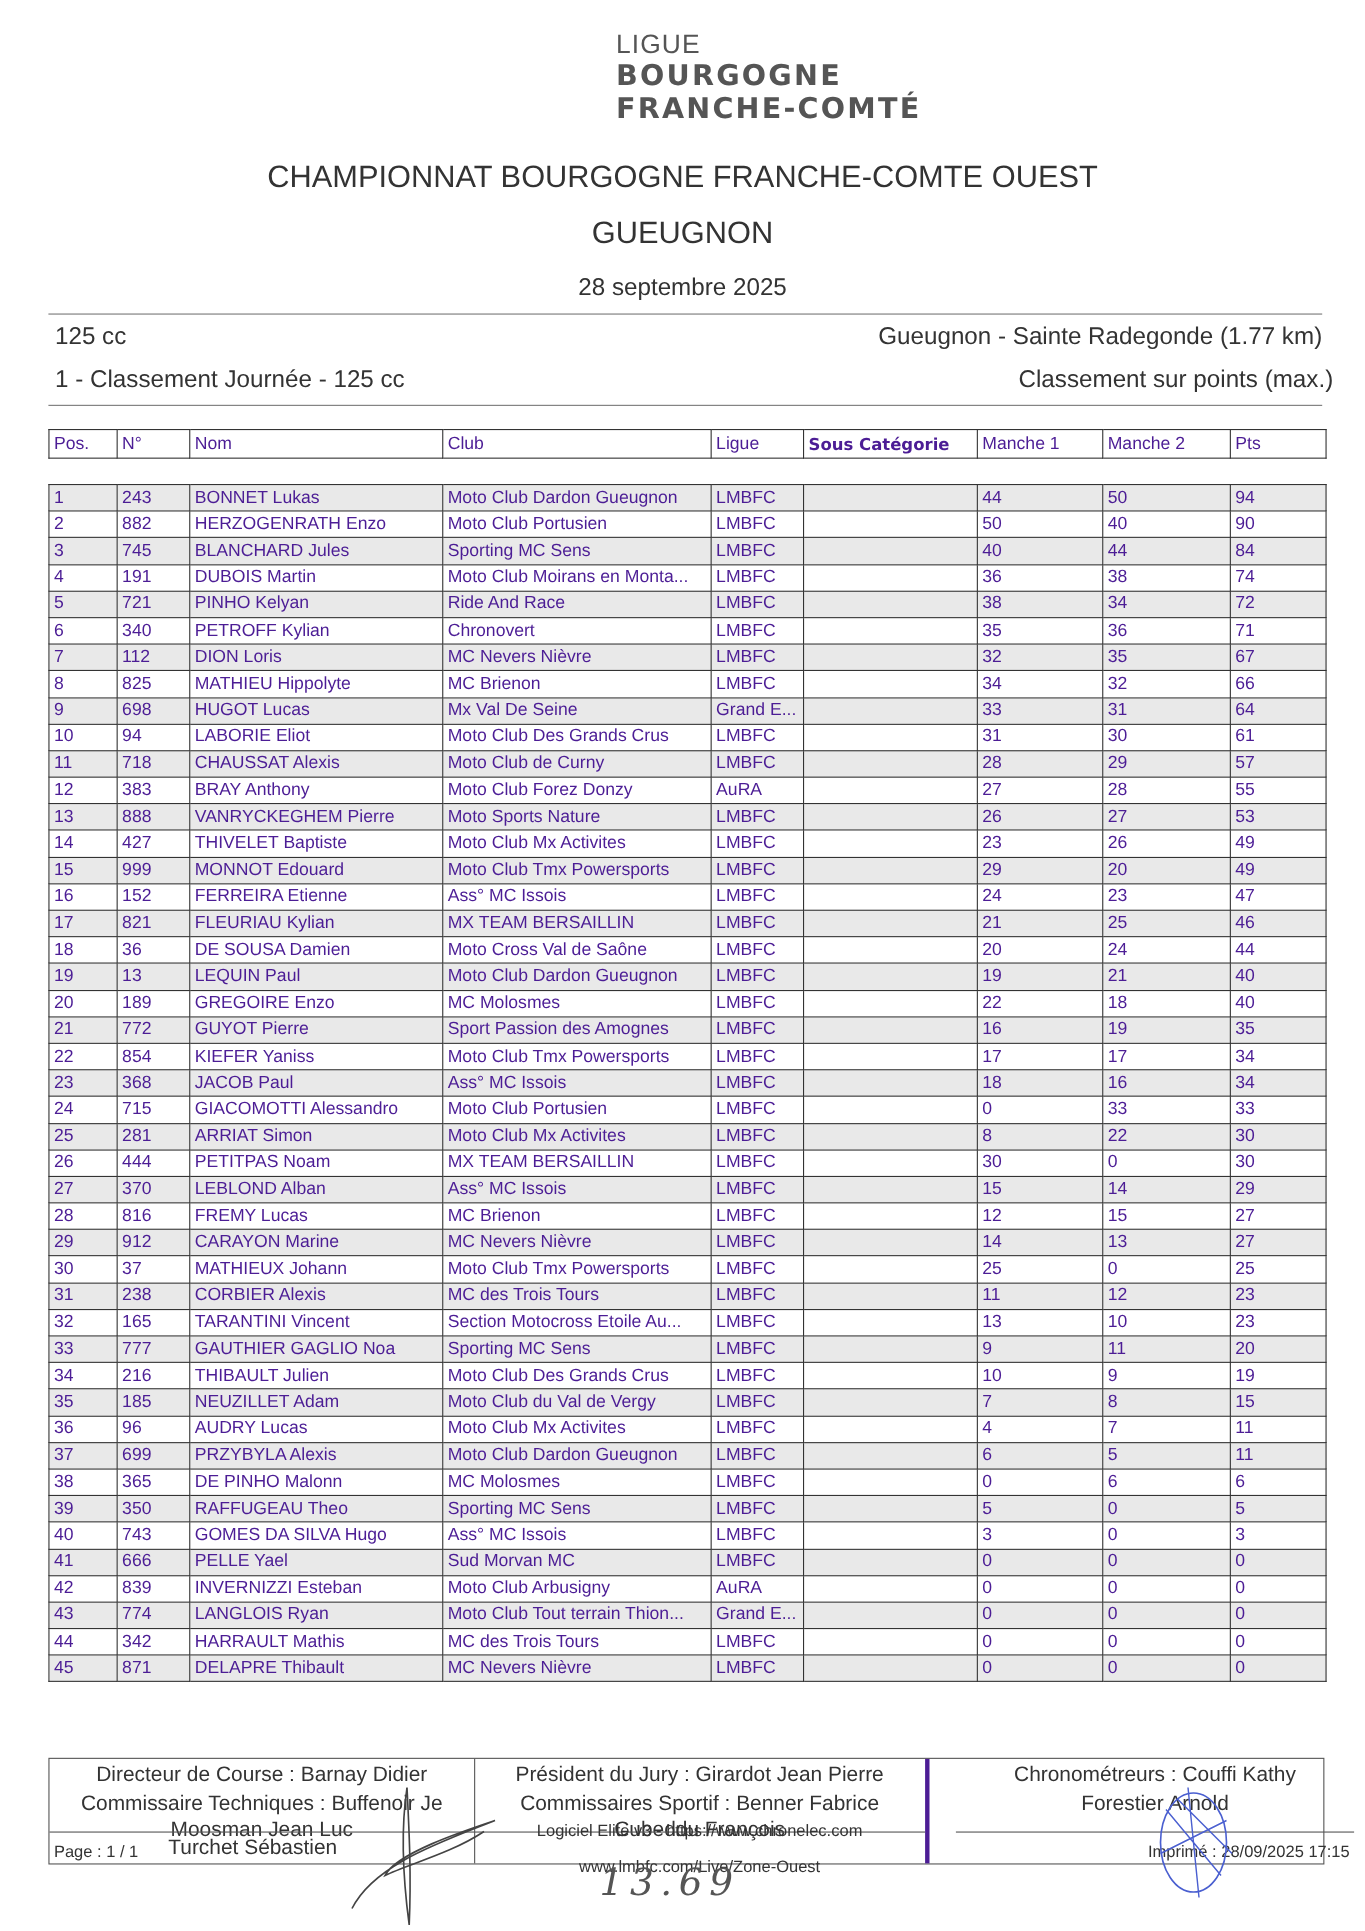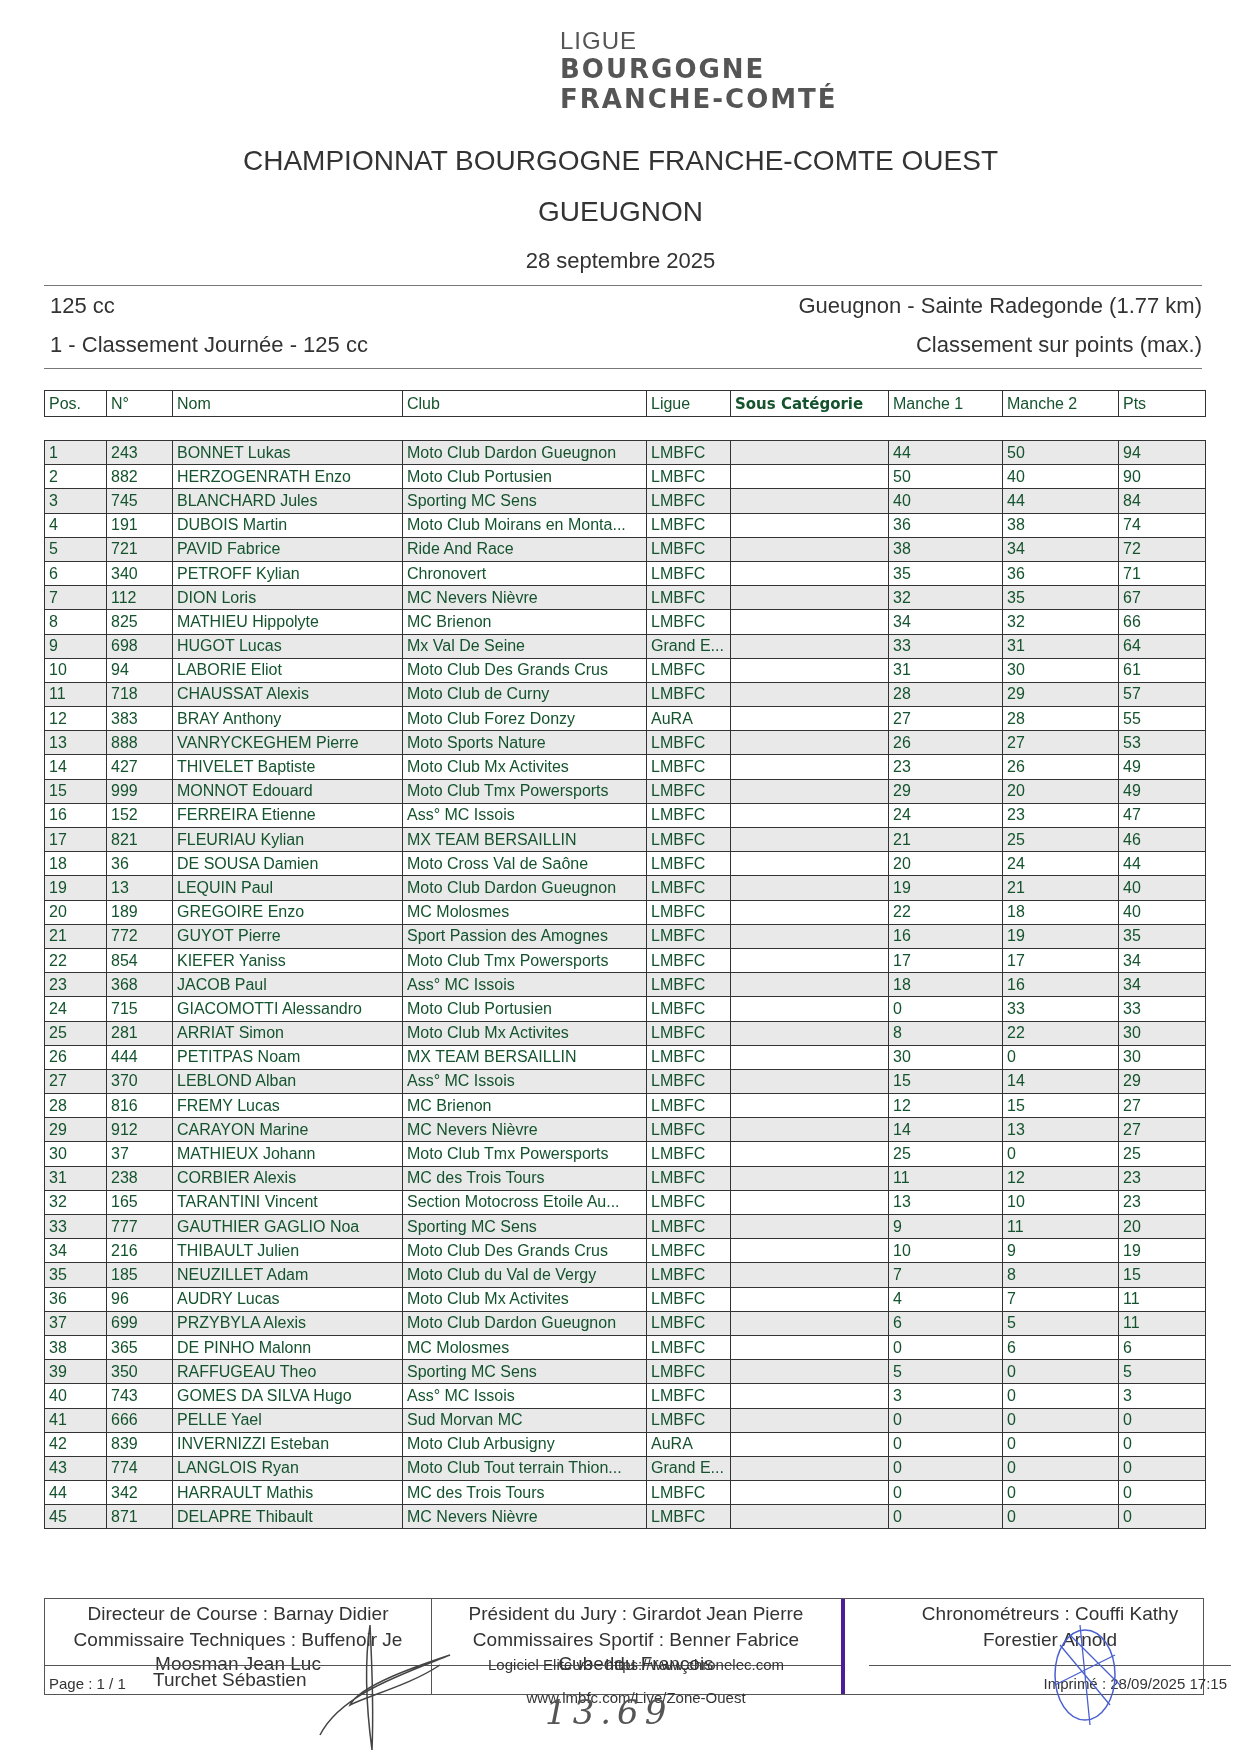--- a/index.html
+++ b/index.html
@@ -22,21 +22,21 @@
   .title { position: absolute; left: 0; width: 1241px; text-align: center; font-size: 28px; color: #333; }
   .t1 { top: 145px; }
   .t2 { top: 196px; }
   .t3 { top: 248px; font-size: 22px; }
 
   .hr { position: absolute; left: 44px; width: 1158px; border-top: 1px solid #777; }
 
   .info { position: absolute; font-size: 22px; color: #333; }
 
   
-  table.results { position: absolute; left: 44px; border-collapse: collapse; font-size: 16px; color: #14532d; table-layout: fixed; }
+  table.results { position: absolute; left: 44px; border-collapse: collapse; font-size: 16px; color: #4c1d95; table-layout: fixed; }
   table.results td, table.results th { border: 1.5px solid #333; padding: 0 4px; height: 23px; text-align: left;
       font-weight: normal; white-space: nowrap; overflow: hidden; }
   table.head-table { top: 390px; }
   table.head-table th { height: 25px; font-size: 16px; }
   table.head-table th.bold { font-family: "DejaVu Sans", sans-serif; font-weight: bold; font-size: 15px; }
   table.body-table { top: 440px; }
   table.body-table tr.shade td { background: #e9e9e9; }
   table.body-table td { height: 23.2px; }
 
   
@@ -65,21 +65,21 @@
 </div>
 
 <div class="title t1">CHAMPIONNAT BOURGOGNE FRANCHE-COMTE OUEST</div>
 <div class="title t2">GUEUGNON</div>
 <div class="title t3">28 septembre 2025</div>
 
 <div class="hr" style="top:285px;"></div>
 <div class="info" style="left:50px; top:293px;">125 cc</div>
 <div class="info" style="right:39px; top:293px;">Gueugnon - Sainte Radegonde (1.77 km)</div>
 <div class="info" style="left:50px; top:332px;">1 - Classement Journée - 125 cc</div>
-<div class="info" style="right:39px; top:332px;">Classement sur points (max.)</div>
+<div class="info" style="right:29px; top:332px;">Classement sur points (max.)</div>
 <div class="hr" style="top:368px;"></div>
 
 <table class="results head-table">
   <colgroup>
     <col style="width:62px">
       <col style="width:66px">
       <col style="width:230px">
       <col style="width:244px">
     <col style="width:84px">
       <col style="width:158px">
@@ -155,21 +155,21 @@
         <td>Moto Club Moirans en Monta...</td>
         <td>LMBFC</td>
         <td></td>
         <td>36</td>
         <td>38</td>
         <td>74</td>
       </tr>
       <tr class="shade">
         <td>5</td>
         <td>721</td>
-        <td>PAVID Fabrice</td>
+        <td>PINHO Kelyan</td>
         <td>Ride And Race</td>
         <td>LMBFC</td>
         <td></td>
         <td>38</td>
         <td>34</td>
         <td>72</td>
       </tr>
       <tr>
         <td>6</td>
         <td>340</td>

